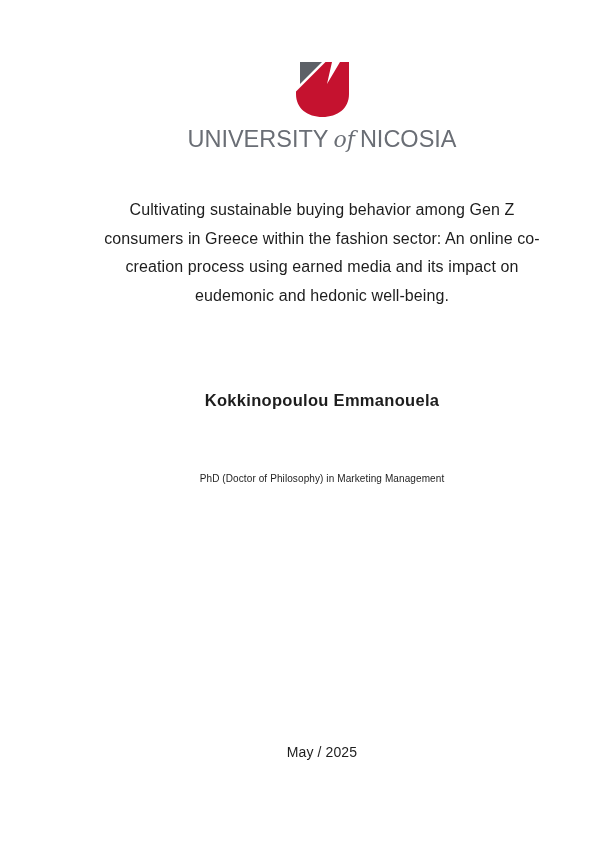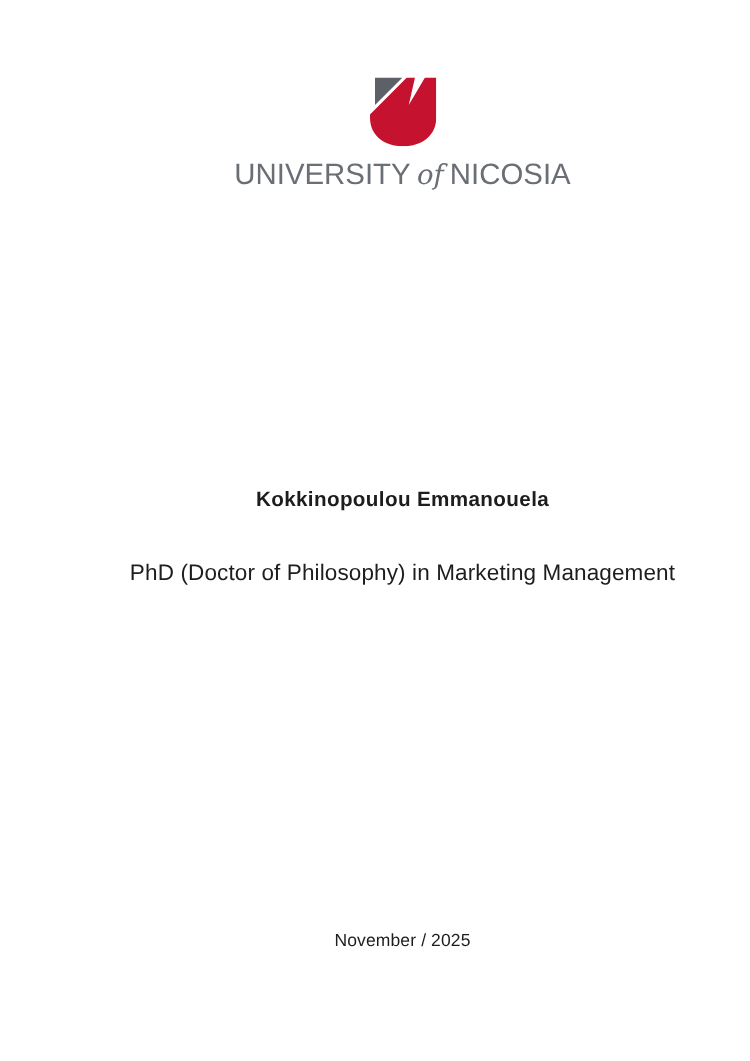--- a/index.html
+++ b/index.html
@@ -45,22 +45,22 @@
     white-space: pre-line;
   }
   .author-name {
     top: 390px;
     font-size: 16.5px;
     line-height: 20px;
     letter-spacing: 0.3px;
     font-weight: bold;
   }
   .degree-line {
-    top: 448px;
-    font-size: 18px;
+    top: 469px;
+    font-size: 10px;
     line-height: 20px;
     letter-spacing: 0.1px;
   }
   .date-line {
     top: 742px;
     font-size: 14px;
     line-height: 20px;
     letter-spacing: 0.1px;
   }
 </style>
@@ -76,20 +76,24 @@
                C11.5,55 0,46.5 0,32
                L0,29.5 Z" fill="#c5122f"></path>
       <path d="M4,0 L26,0 L4,22 Z" fill="#5d6167"></path>
     </svg>
   </div>
 
   <div class="centered wordmark">
     <span class="wm-caps">UNIVERSITY</span><span class="wm-of">of</span><span class="wm-caps">NICOSIA</span>
   </div>
 
+  <div class="centered thesis-title">Cultivating sustainable buying behavior among Gen Z
+consumers in Greece within the fashion sector: An online co-
+creation process using earned media and its impact on
+eudemonic and hedonic well-being.</div>
 
   <div class="centered author-name">Kokkinopoulou Emmanouela</div>
 
   <div class="centered degree-line">PhD (Doctor of Philosophy) in Marketing Management</div>
 
-  <div class="centered date-line">November / 2025</div>
+  <div class="centered date-line">May / 2025</div>
 
 </div>
 
 </body></html>

